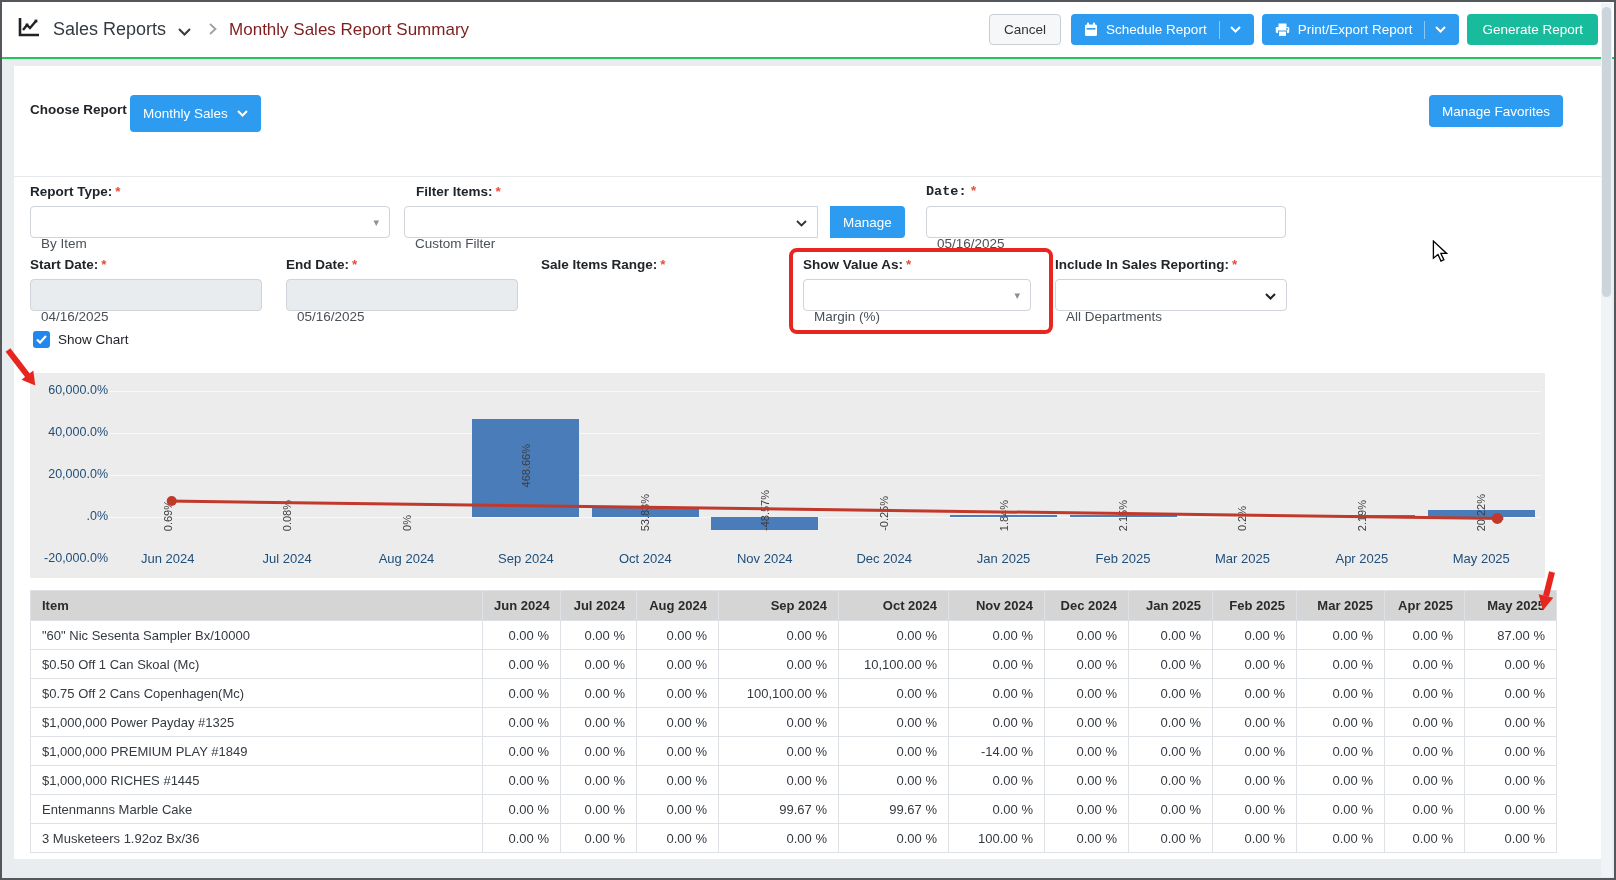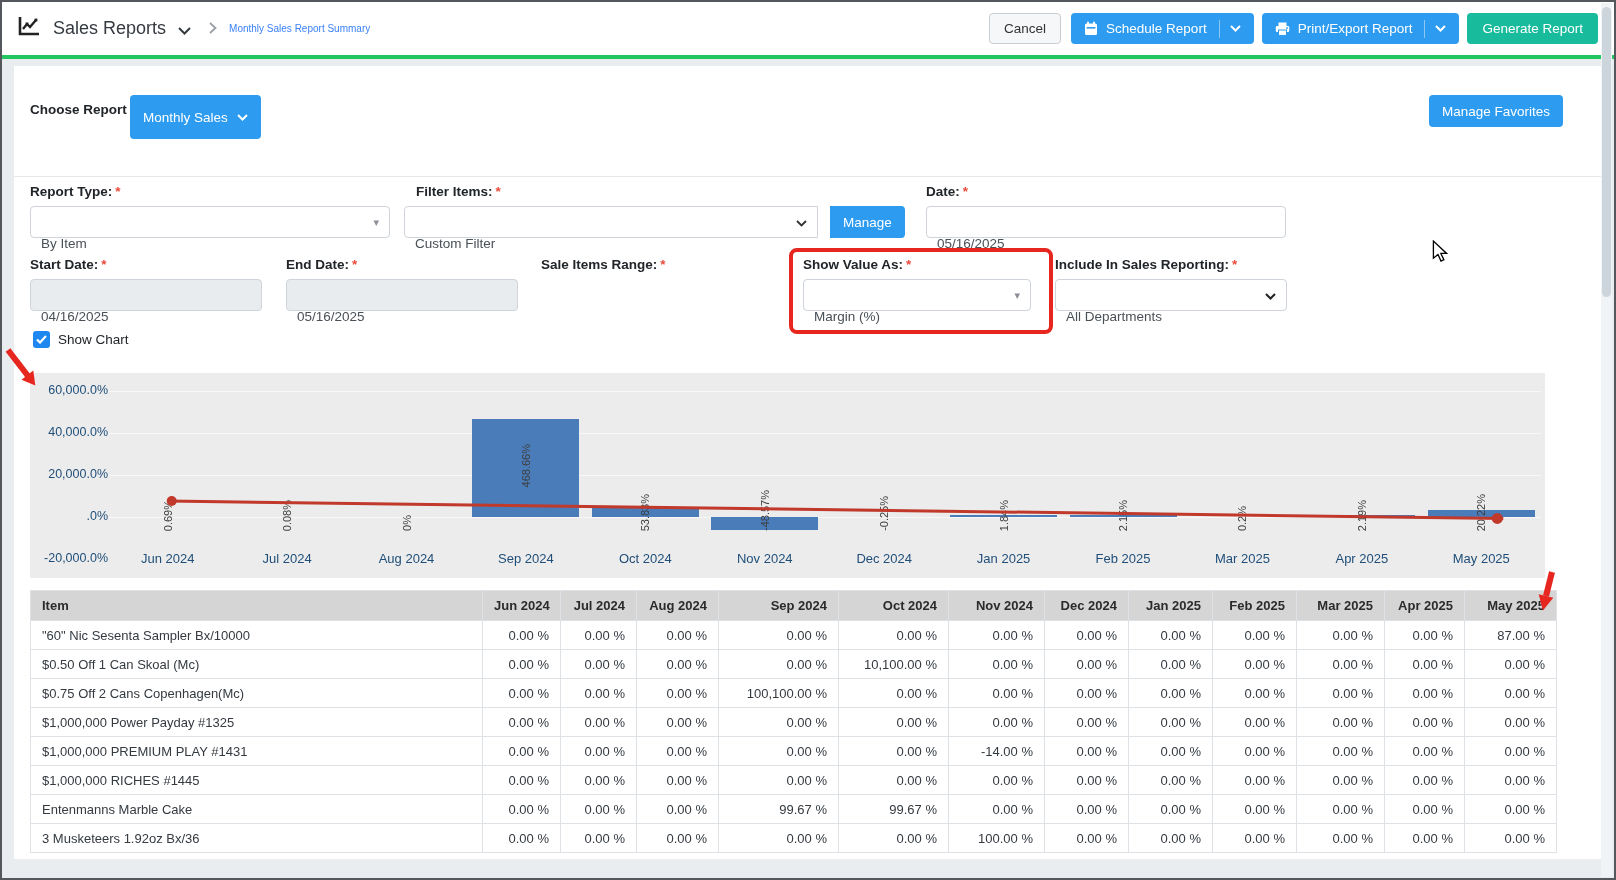--- a/index.html
+++ b/index.html
@@ -4,25 +4,25 @@
 <style>
   html,body{margin:0;padding:0;}
   body{
     width:1616px;height:880px;position:relative;overflow:hidden;
     background:#e9edf0;border:2px solid #54585c;box-sizing:border-box;
     font-family:"Liberation Sans",sans-serif;color:#212529;
   }
   .window{position:absolute;inset:0;}
   
   .topbar{position:absolute;left:0;top:0;right:0;height:57px;background:#fff;
-    border-bottom:4px solid #22c55e;display:flex;align-items:center;padding:0 16px;box-sizing:border-box;}
+    border-bottom:2px solid #22c55e;display:flex;align-items:center;padding:0 16px;box-sizing:border-box;}
   .app-title{font-size:18px;color:#343a40;margin:0 10px 0 12px;}
   .chev-dark{margin:3px 6px 0 2px;}
   .crumb-sep{color:#9aa0a6;font-size:15px;margin:0 12px;}
-  .crumb{font-size:10px;color:#3b82f6;}
+  .crumb{font-size:17px;color:#7f1d1d;}
   .topbar .spacer{flex:1;}
   .btn{display:inline-flex;align-items:center;justify-content:center;height:31px;border-radius:4px;
     font-size:13.5px;border:1px solid transparent;cursor:pointer;box-sizing:border-box;}
   .btn-light{background:#f6f7f8;border-color:#c8cdd2;color:#333;padding:0 14px;margin-right:10px;}
   .btn-blue{background:#2d9bf0;color:#fff;padding:0 12px;margin-right:8px;}
   .btn-teal{background:#18bc9c;color:#fff;padding:0 14px;}
   .btn .vdiv{width:1px;height:18px;background:rgba(255,255,255,.45);margin:0 10px 0 12px;}
   .btn svg{display:block;}
   .btn .lbl{margin-left:8px;}
   
@@ -126,21 +126,21 @@
           </svg>
       </span>
     </button>
     <button class="btn btn-teal">Generate Report</button>
   </div>
 
   <div class="card">
 
     <span class="sect-label" style="left:16px;top:36px;">Choose Report</span>
 
-    <button class="btn btn-blue" style="position:absolute;left:116px;top:29px;height:44px;">
+    <button class="btn btn-blue" style="position:absolute;left:116px;top:29px;height:37px;">
       <span>Monthly Sales</span>
       <span style="margin-left:9px;">
         <svg width="11" height="7" viewBox="0 0 11 7">
             <polyline points="1,1 5.5,5.5 10,1" stroke="#fff" stroke-width="2" fill="none"></polyline>
           </svg>
       </span>
     </button>
 
     <button class="btn btn-blue" style="position:absolute;left:1415px;top:29px;height:32px;margin:0;">Manage Favorites</button>
 
@@ -154,21 +154,21 @@
 
     <span class="sect-label" style="left:402px;top:118px;"><span>Filter Items:</span><span class="req">*</span></span>
     <div class="field" style="left:390px;top:140px;width:414px;border-radius:4px 0 0 4px;">
       <span class="grow">Custom Filter</span>
       <span><svg width="11" height="7" viewBox="0 0 11 7">
             <polyline points="1,1 5.5,5.5 10,1" stroke="#333" stroke-width="1.8" fill="none"></polyline>
           </svg></span>
     </div>
     <button class="btn btn-blue btn-manage" style="left:816px;top:140px;margin:0;">Manage</button>
 
-    <span class="sect-label" style="left:912px;top:118px;"><span>Date:</span><span class="req">*</span></span>
+    <span class="sect-label" style="left:912px;top:118px;font-family:Liberation Mono, monospace;"><span>Date:</span><span class="req">*</span></span>
     <div class="field" style="left:912px;top:140px;width:360px;">
       <span class="grow">05/16/2025</span>
     </div>
 
     <span class="sect-label" style="left:16px;top:191px;"><span>Start Date:</span><span class="req">*</span></span>
     <div class="field disabled" style="left:16px;top:213px;width:232px;">
       <span class="grow">04/16/2025</span>
     </div>
 
     <span class="sect-label" style="left:272px;top:191px;"><span>End Date:</span><span class="req">*</span></span>
@@ -337,21 +337,21 @@
             <td>0.00 %</td>
             <td>0.00 %</td>
             <td>0.00 %</td>
             <td>0.00 %</td>
             <td>0.00 %</td>
             <td>0.00 %</td>
             <td>0.00 %</td>
             <td>0.00 %</td>
           </tr>
           <tr>
-            <td class="item">$1,000,000 PREMIUM PLAY #1431</td>
+            <td class="item">$1,000,000 PREMIUM PLAY #1849</td>
             <td>0.00 %</td>
             <td>0.00 %</td>
             <td>0.00 %</td>
             <td>0.00 %</td>
             <td>0.00 %</td>
             <td>-14.00 %</td>
             <td>0.00 %</td>
             <td>0.00 %</td>
             <td>0.00 %</td>
             <td>0.00 %</td>

